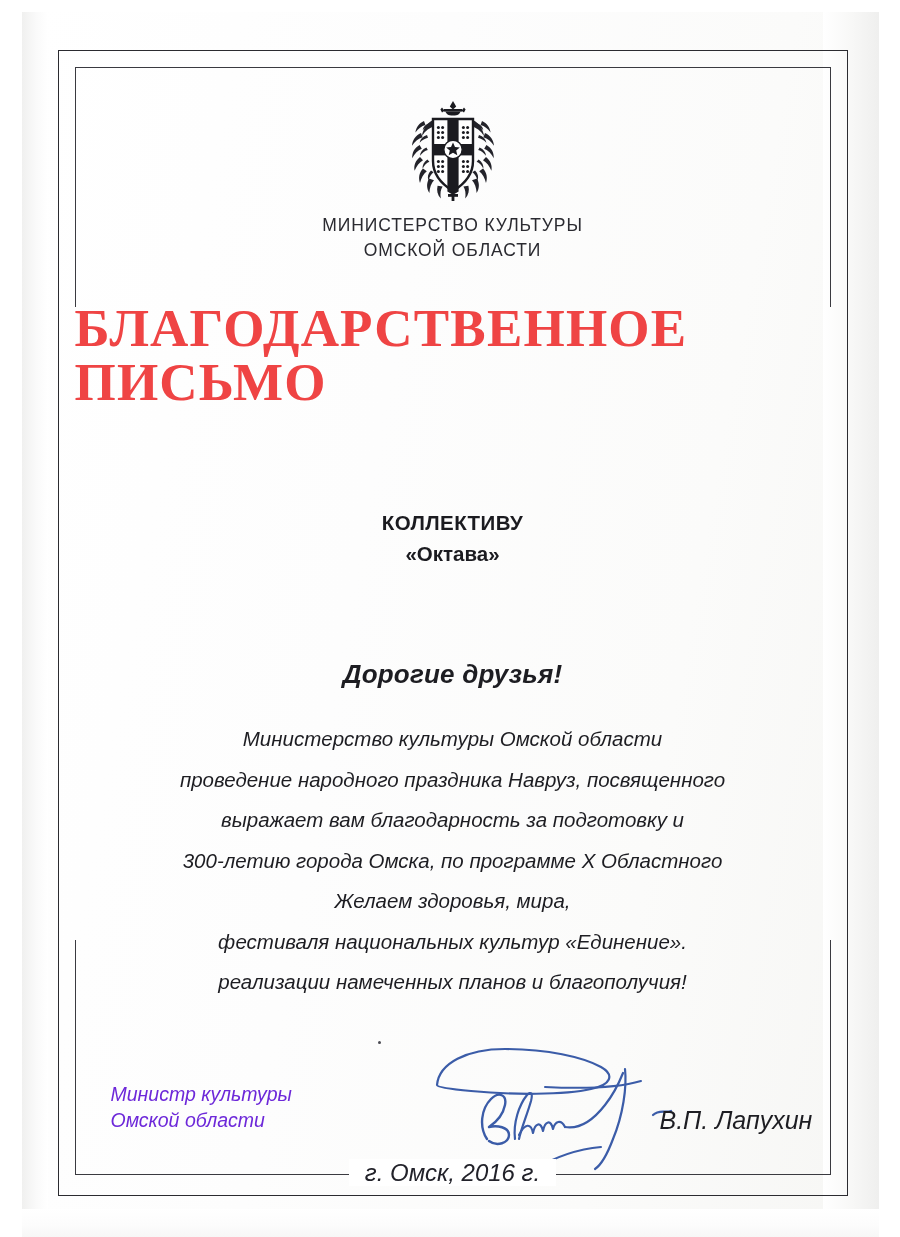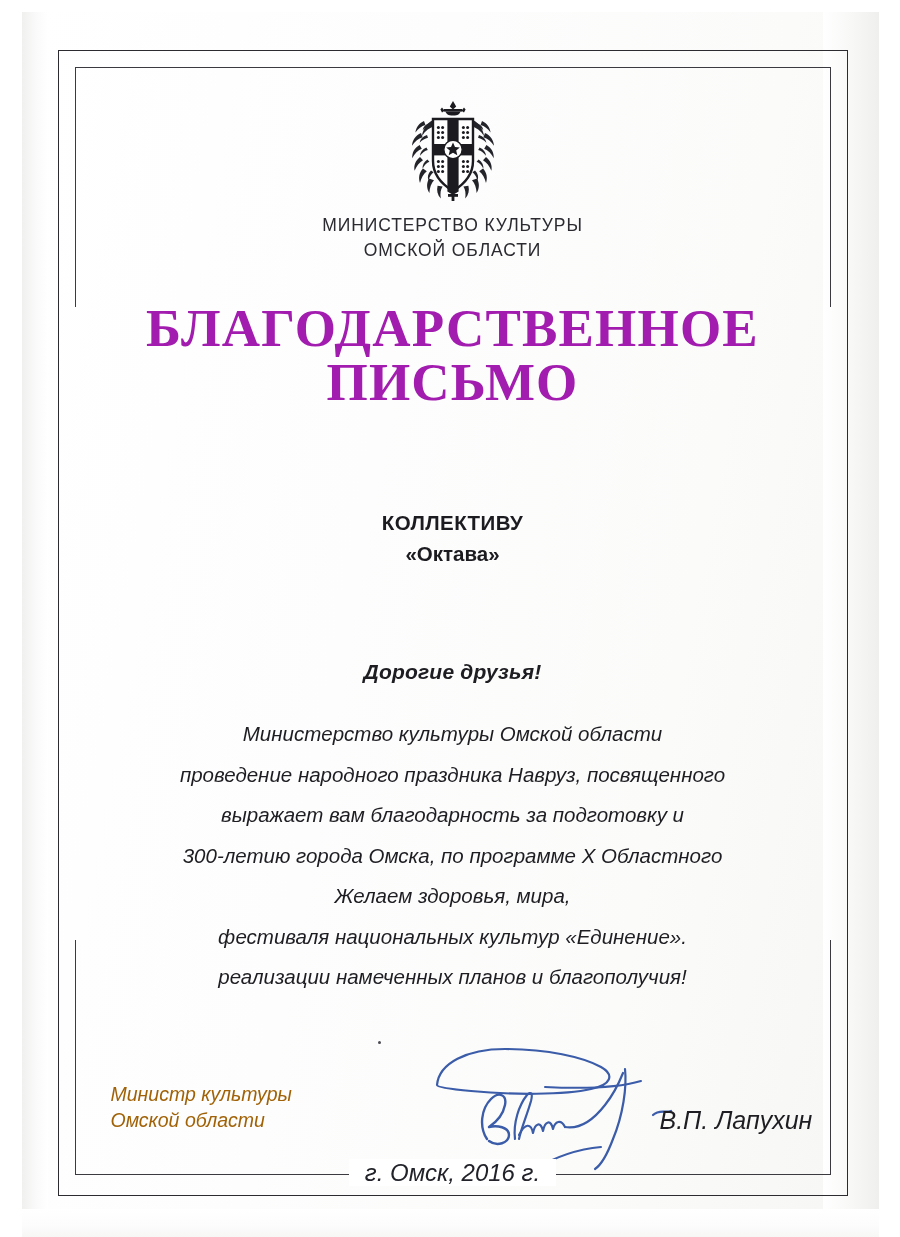--- a/index.html
+++ b/index.html
@@ -139,24 +139,23 @@
     font-size: 17.5px;
     line-height: 1.42;
     letter-spacing: 0.9px;
     font-weight: 400;
   }
 
   .doc-title {
     position: absolute;
     left: 0; right: 0;
     top: 234px;
-    text-align: center;
     font-family: "Liberation Serif", "DejaVu Serif", serif;
     font-weight: 700;
-    color: #a21caf;
+    color: #ef4444;
     font-size: 53px;
     line-height: 1.02;
     letter-spacing: 1.2px;
   }
   .doc-title .t2 { display: block; }
 
   .recipient {
     position: absolute;
     left: 0; right: 0;
     top: 440px;
@@ -173,21 +172,21 @@
     left: 0; right: 0;
     top: 594px;
     text-align: center;
     color: #1d1d22;
     font-style: italic;
     font-size: 20.5px;
     line-height: 1.0;
   }
   .greeting {
     font-weight: 700;
-    font-size: 21px;
+    font-size: 26px;
     margin-bottom: 42px;
     letter-spacing: 0.2px;
   }
   .body-line {
     margin-bottom: 20px;
     font-weight: 400;
   }
   .body-line:last-child { margin-bottom: 0; }
 
   .stray-dot {
@@ -208,21 +207,21 @@
     top: 986px;
     height: 110px;
   }
   .sign-title {
     position: absolute;
     left: 36px;
     top: 28px;
     font-style: italic;
     font-size: 19.5px;
     line-height: 1.34;
-    color: #a16207;
+    color: #6d28d9;
   }
   .sign-name {
     position: absolute;
     left: 585px;
     top: 53px;
     font-style: italic;
     font-size: 25px;
     color: #1d1d22;
     white-space: nowrap;
   }

